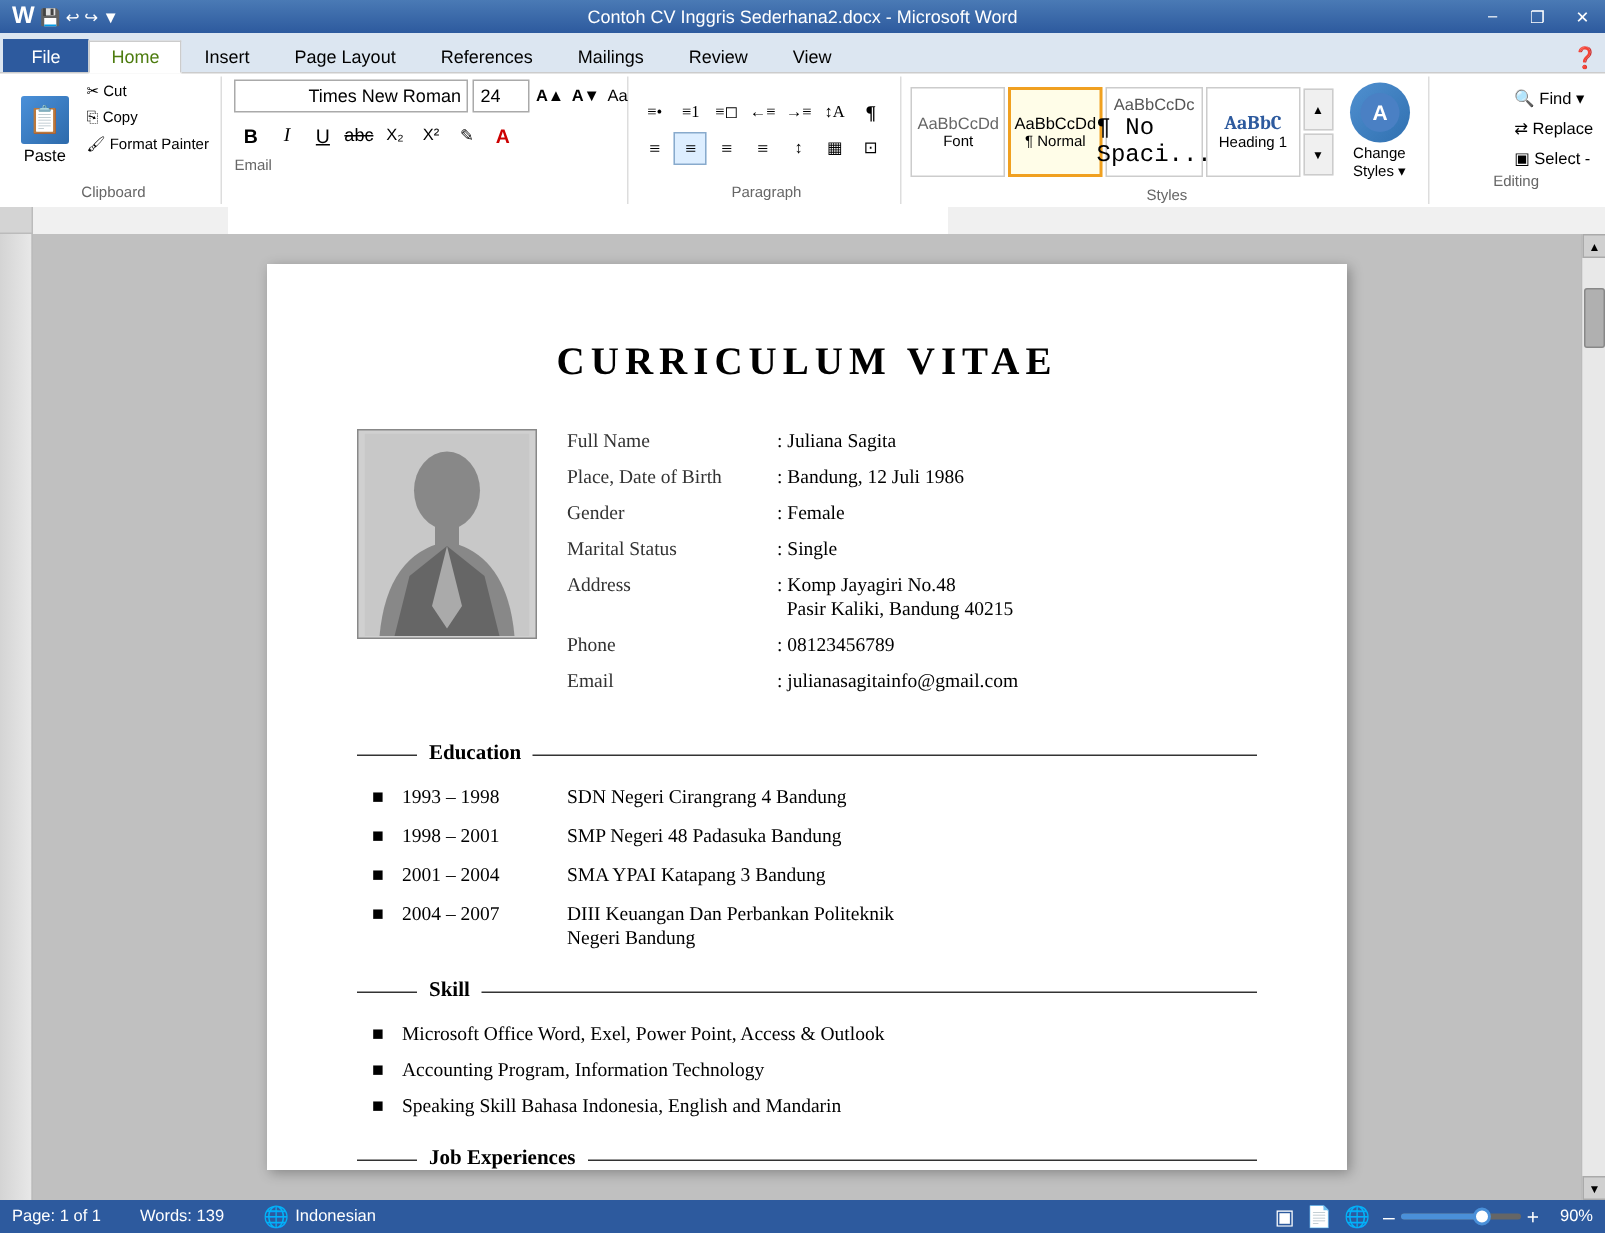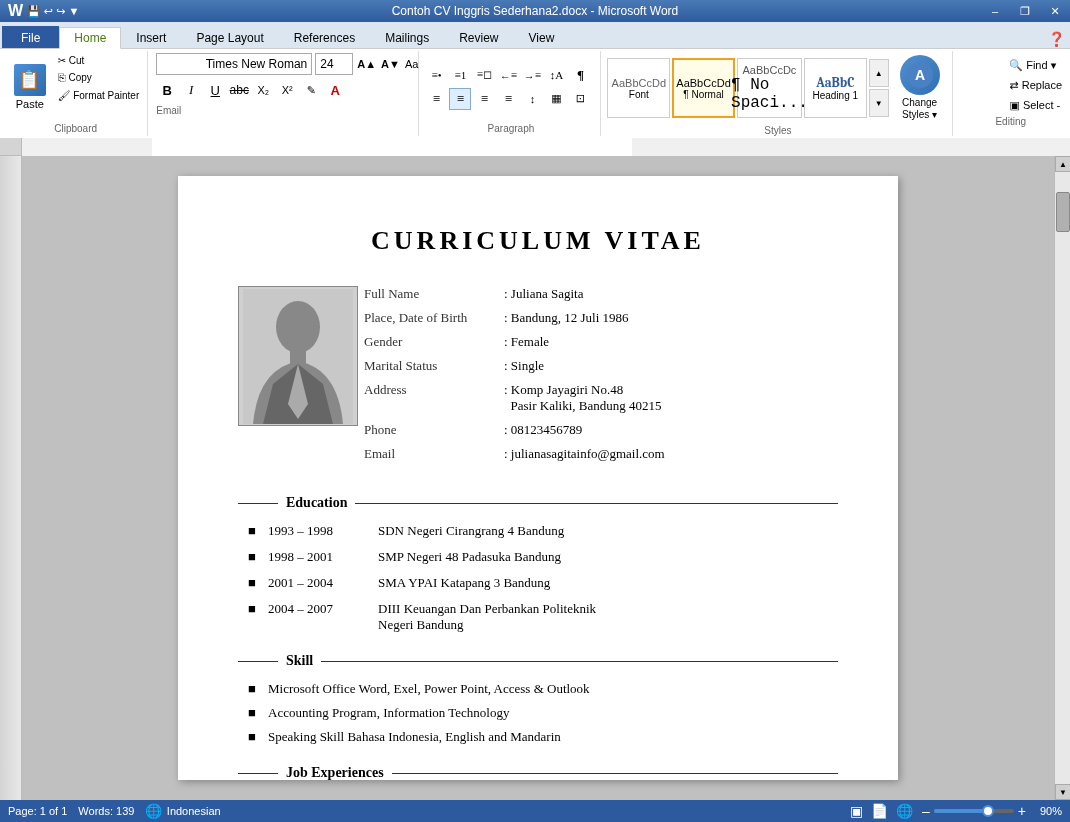--- a/index.html
+++ b/index.html
@@ -357,21 +357,21 @@
       text-align: center;
       font-size: 26px;
       font-weight: bold;
       letter-spacing: 4px;
       margin-bottom: 30px;
       font-family: 'Times New Roman', Times, serif;
     }
 
     .personal-section {
       display: flex;
-      gap: 6px;
+      gap: 20px;
       margin-bottom: 25px;
       justify-content: flex-end;
     }
     .photo-box {
       width: 120px;
       height: 140px;
       border: 1px solid #888;
       flex-shrink: 0;
       background: #d0d0d0;
       display: flex;
@@ -444,21 +444,21 @@
       padding-left: 10px;
     }
 
     
     .status-bar {
       height: 22px;
       background: #2d5a9e;
       display: flex;
       align-items: center;
       padding: 0 8px;
-      gap: 11px;
+      gap: 26px;
       font-size: 11px;
       font-family: Arial, sans-serif;
       color: white;
     }
     .status-right {
       margin-left: auto;
       display: flex;
       align-items: center;
       gap: 8px;
     }

